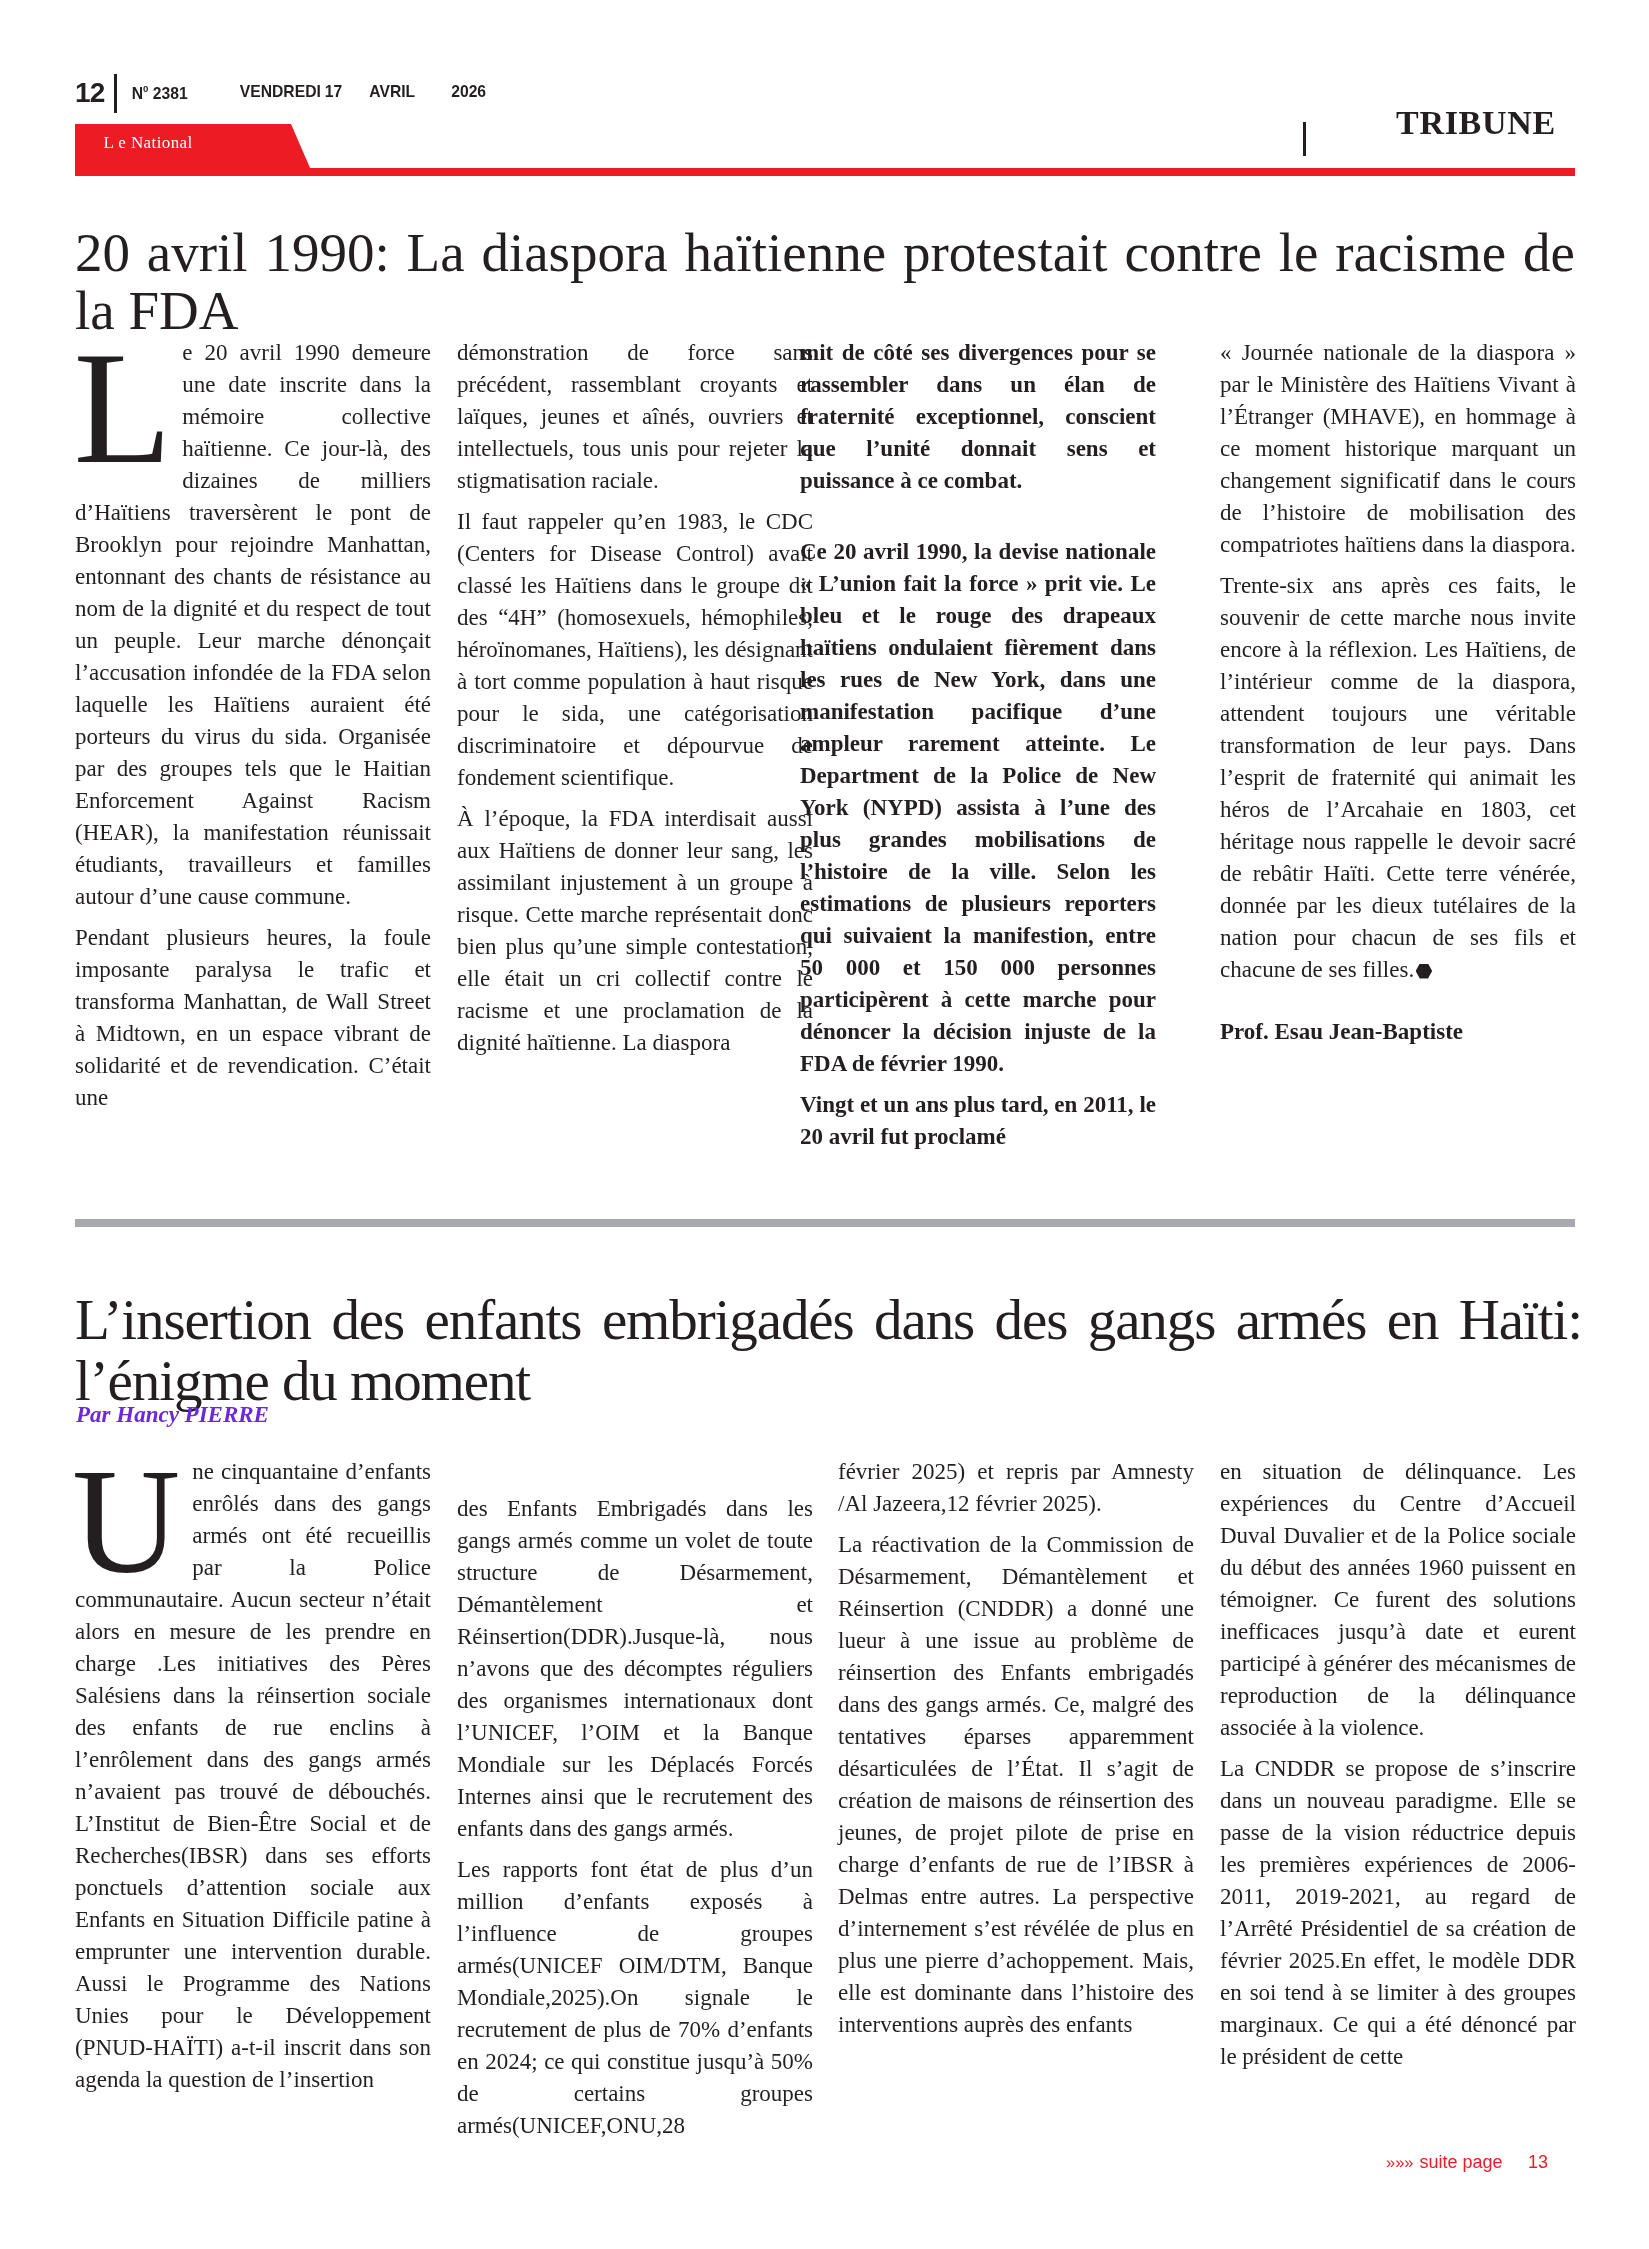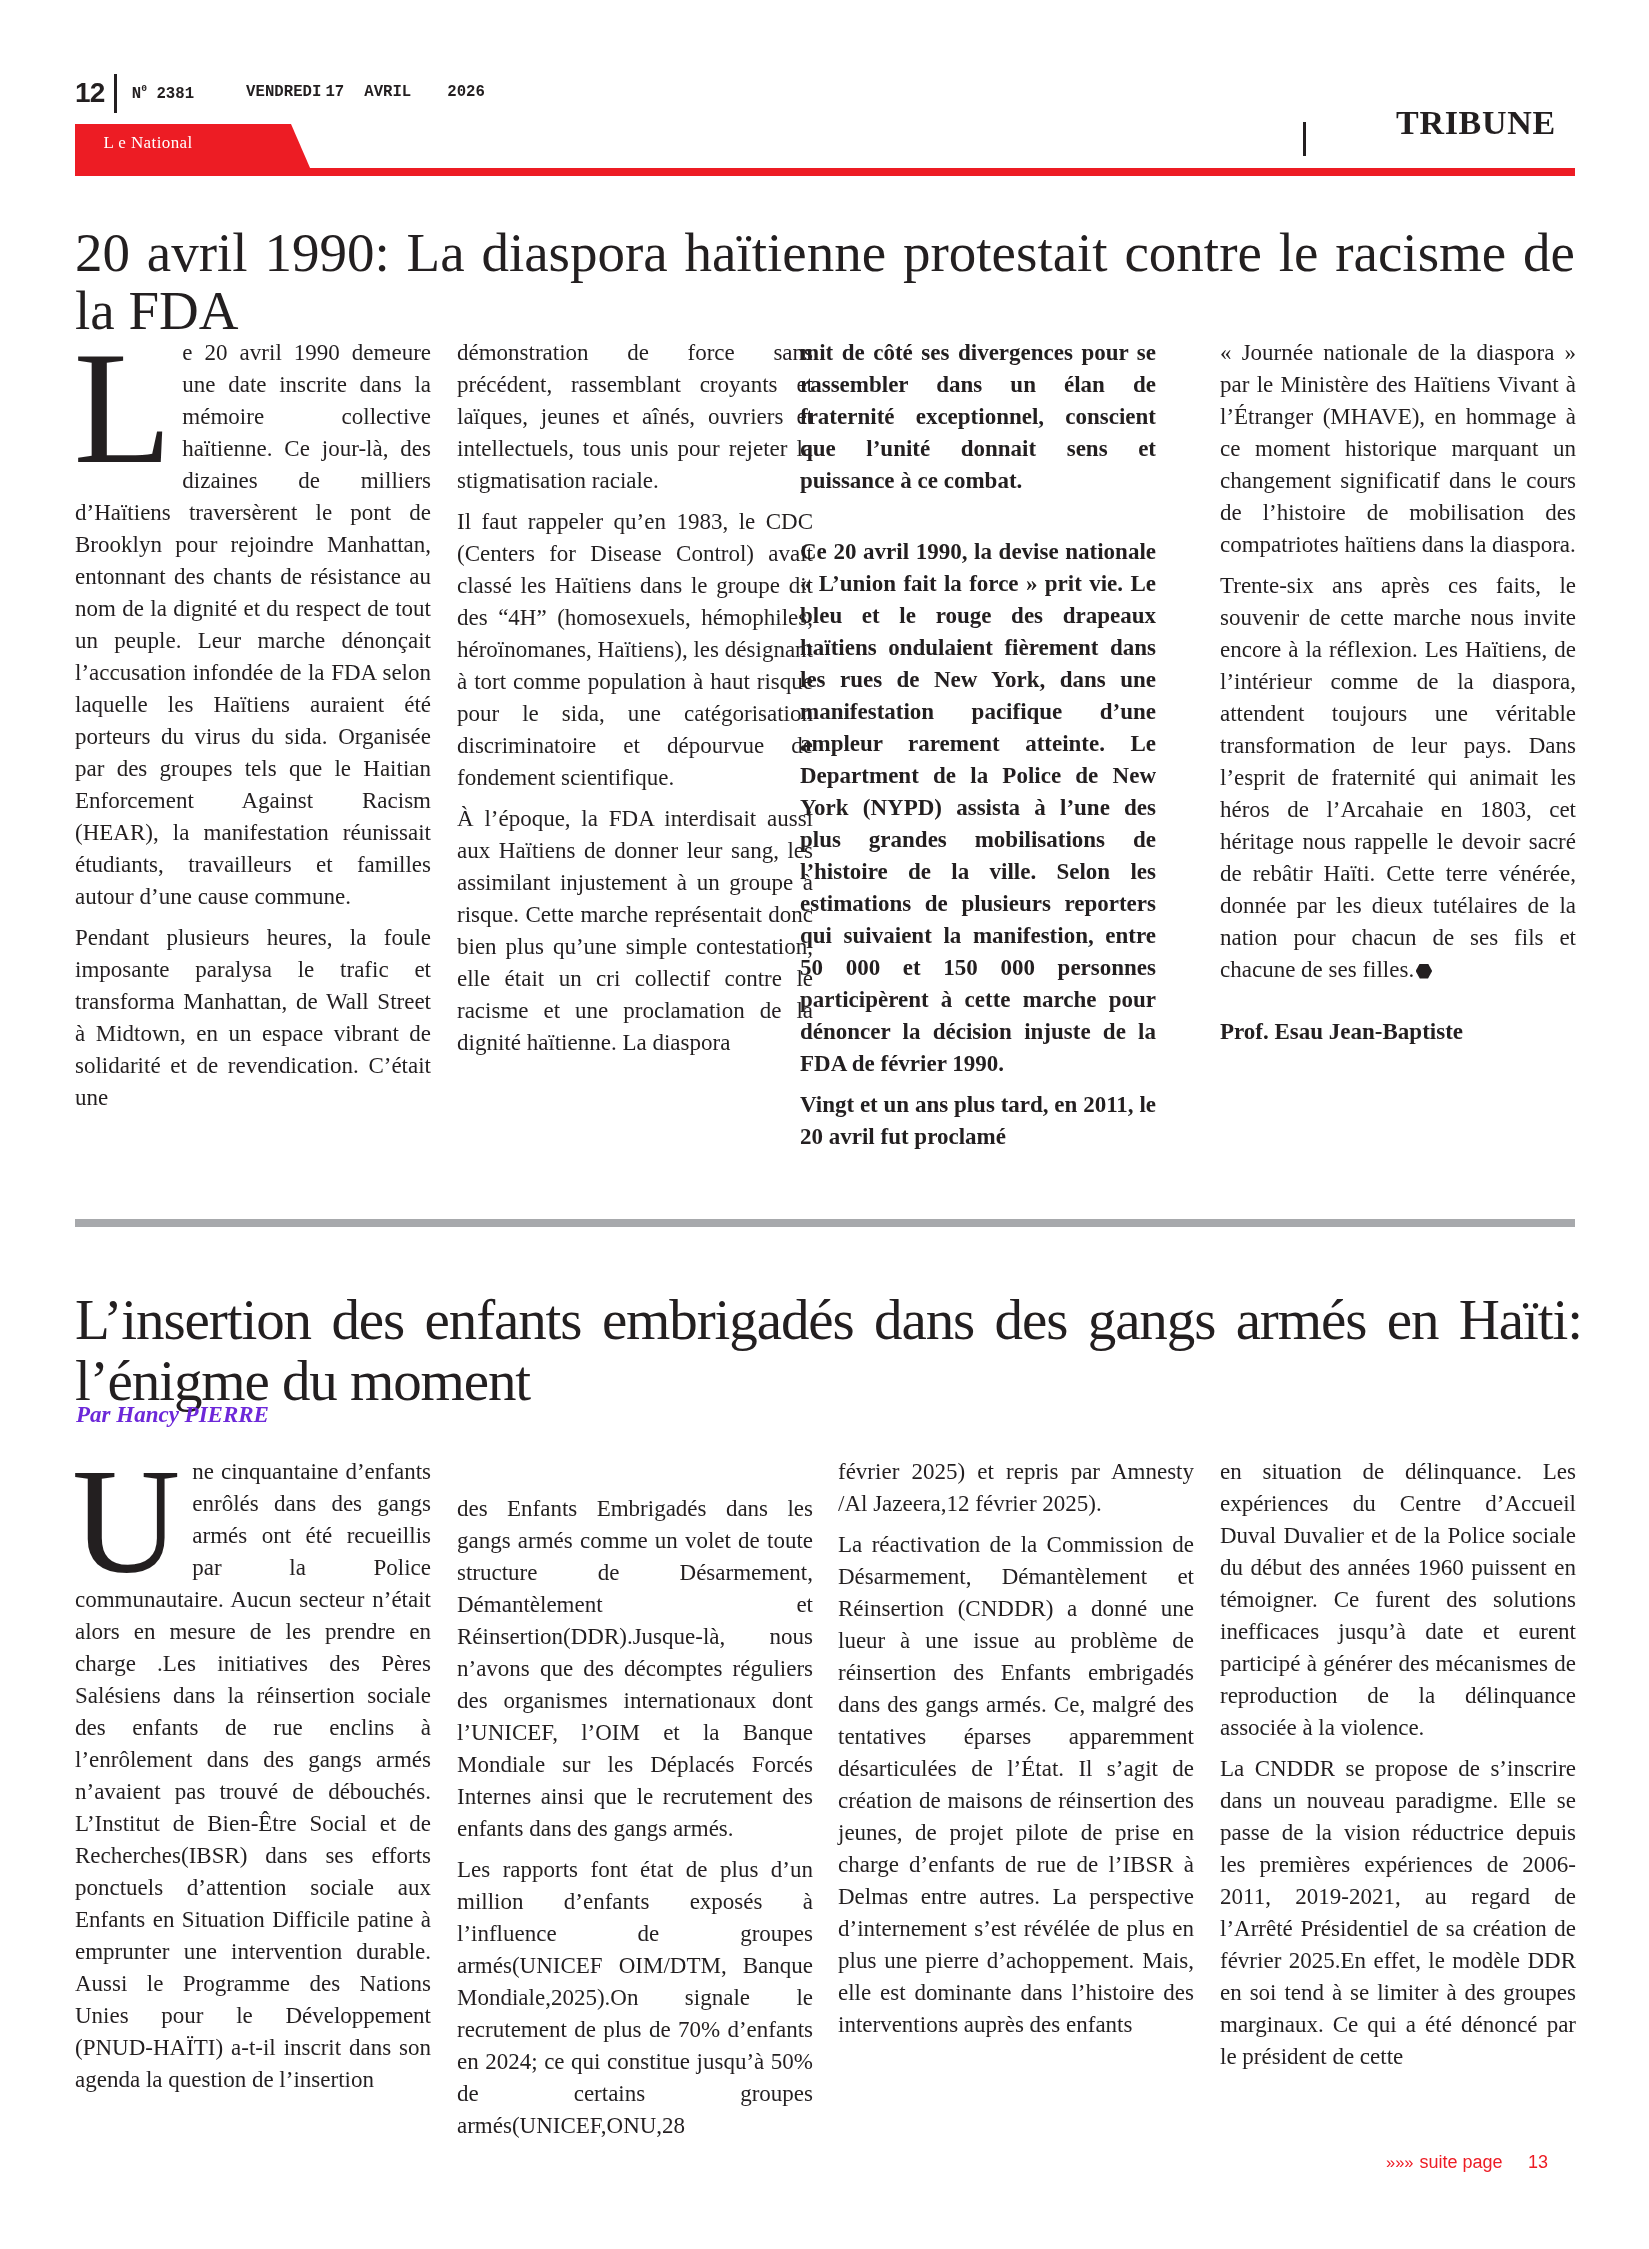--- a/index.html
+++ b/index.html
@@ -3,25 +3,25 @@
 <meta charset="utf-8">
 <style>
   html, body { margin:0; padding:0; background:#ffffff; }
   body { width:1650px; height:2250px; position:relative; overflow:hidden; color:#231f20; }
 
   
   .folio { position:absolute; left:75px; top:72px; height:42px; display:flex; align-items:center; }
   .folio .pnum { font-family:"Liberation Sans", sans-serif; font-weight:700; font-size:28px; letter-spacing:-0.7px; color:#231f20; line-height:1; }
   .folio .pbar { width:3px; height:39px; background:#231f20; margin:0 15px 0 9px; }
   .folio .meta { font-family:"Liberation Sans", sans-serif; font-weight:700; font-size:15.7px; color:#231f20; display:flex; gap:0; }
-  .folio .meta span { display:inline-block;font-family:Liberation Mono, monospace; }
+  .folio .meta span { display:inline-block; }
   .folio .issue { margin-right:52px; }
   .folio .issue sup { font-size:9.7px; }
   .folio .day { margin-right:4px; }
-  .folio .date { margin-right:20px; }
+  .folio .date { margin-right:27px; }
   .folio .month { margin-right:36px; }
 
   .brand-tab { position:absolute; left:75px; top:124px; width:240px; height:43px; }
   .brand-tab svg { position:absolute; left:0; top:0; }
   .brand-tab .label { position:absolute; left:28.5px; top:9px; font-family:"Liberation Serif", serif; font-weight:400; font-size:17px; color:#ffffff; letter-spacing:0.4px; }
   .red-rule { position:absolute; left:75px; top:168px; width:1500px; height:7.5px; background:#ed1c24; }
 
   .section-sep { position:absolute; left:1303px; top:122px; width:3px; height:34px; background:#231f20; }
   .section-name { position:absolute; left:1396px; top:104px; font-family:"Liberation Serif", serif; font-weight:700; font-size:34px; color:#231f20; letter-spacing:0.7px; }
 

